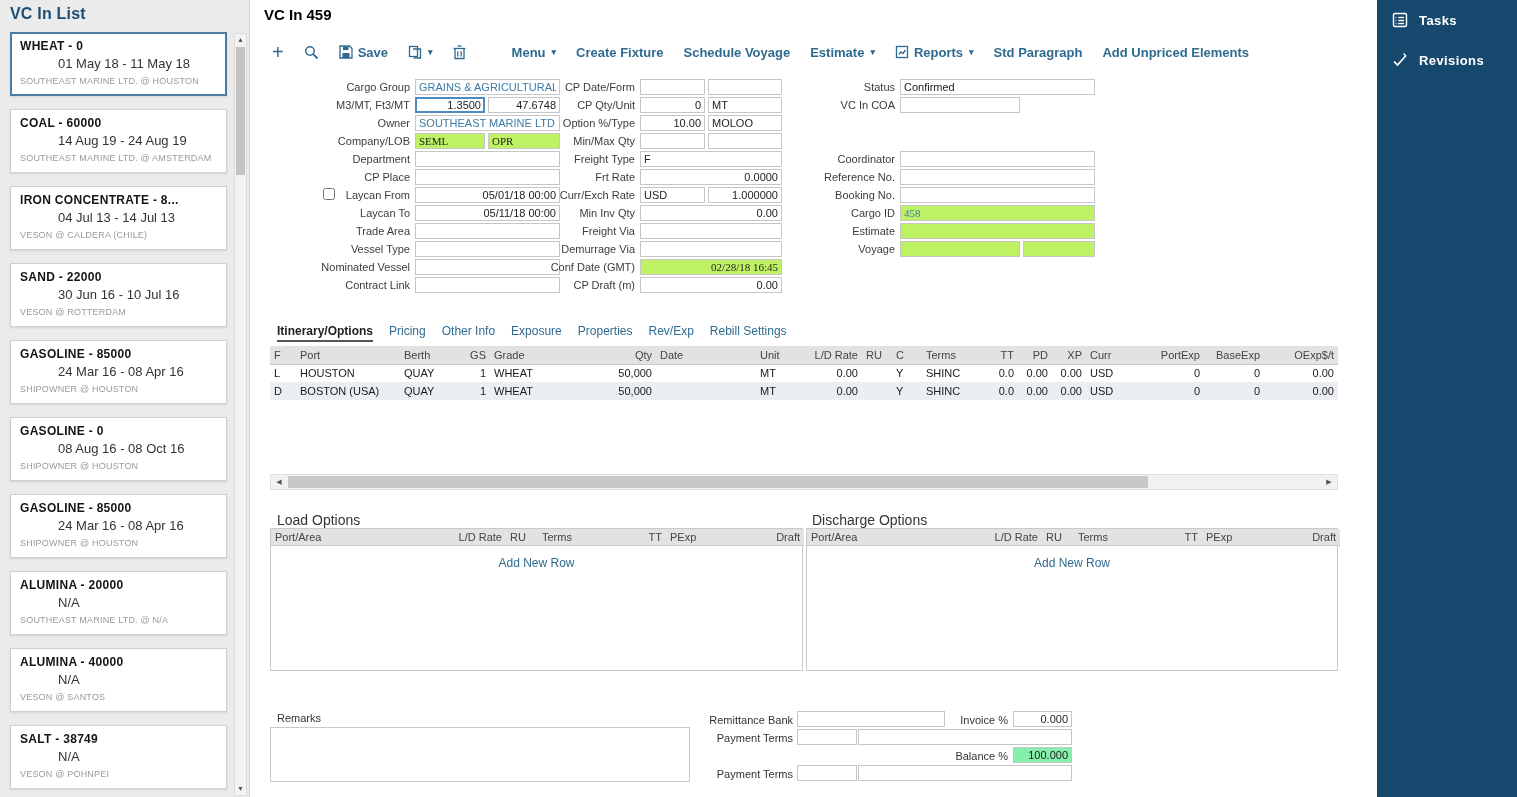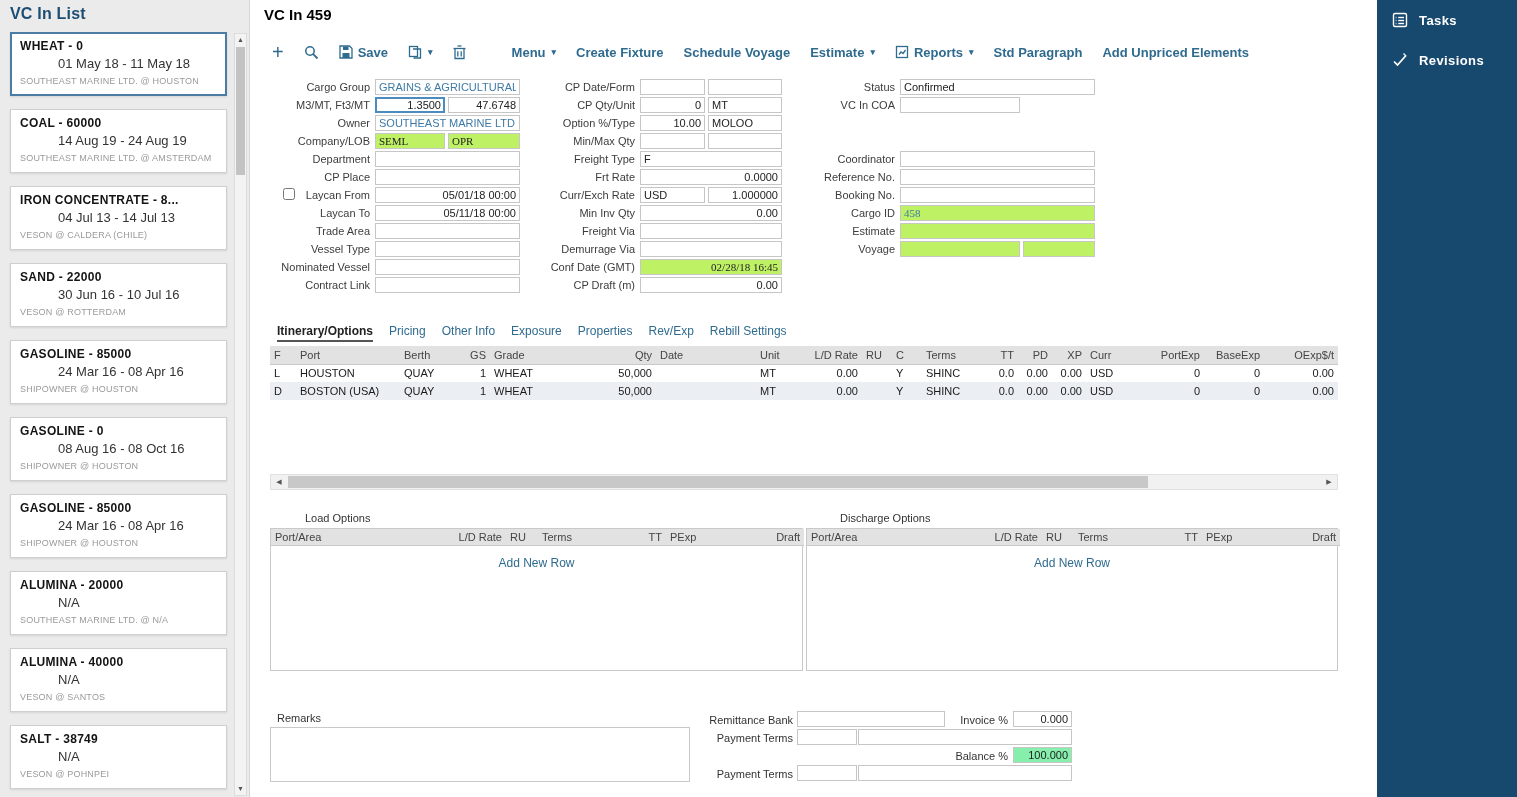--- a/index.html
+++ b/index.html
@@ -53,21 +53,21 @@
     color: #2f6b8f; font-family: "Liberation Sans", sans-serif;
     font-size: 13px; font-weight: bold; white-space: nowrap;
   }
   .tbtn svg { display: block; }
   .tbtn .plus-glyph { font-size: 20px; font-weight: normal; line-height: 14px; }
   .caret { font-size: 9px; margin-left: 1px; }
   .ml-lg { margin-left: 26px; }
 
   
   .fcol { position: absolute; top: 78px; }
-  .fcol1 { left: 0;   width: 273px; }
+  .fcol1 { left: 0;   width: 273px; padding-left: 40px; }
   .fcol2 { left: 285px; width: 252px; }
   .fcol3 { left: 540px; width: 310px; }
   .frow { display: flex; align-items: center; height: 18px; position: relative; }
   .flabel { flex: none; text-align: right; font-size: 11px; color: #3c3c3c; padding-right: 5px; white-space: nowrap; }
   .fcol1 .flabel { width: 125px; }
   .fcol2 .flabel { width: 105px; }
   .fcol3 .flabel { width: 110px; }
   .fields { display: flex; gap: 3px; flex: none; }
   .fcol1 .fields { width: 145px; }
   .fcol2 .fields { width: 142px; }
@@ -130,21 +130,21 @@
   .itin th:nth-child(19), .itin td:nth-child(19) { text-align: right; }
 
   
   .hscroll { position: absolute; top: 474px; left: 20px; width: 1068px; height: 16px; background: #f1f1f1; border: 1px solid #e0e0e0; }
   .hs-arrow { position: absolute; top: 0; bottom: 0; width: 16px; font-size: 7px; color: #555; display: flex; align-items: center; justify-content: center; cursor: pointer; }
   .hs-left { left: 0; }
   .hs-right { right: 0; }
   .hs-thumb { position: absolute; left: 17px; top: 1px; bottom: 1px; width: 860px; background: #c8c8c8; cursor: grab; }
 
   
-  .opt-label { position: absolute; top: 512px; font-size: 11px; color: #333; margin-left: 28px; }
+  .opt-label { position: absolute; top: 512px; font-size: 14px; color: #333; }
   .load-label { left: 27px; }
   .disch-label { left: 562px; }
   .opt-box { position: absolute; top: 528px; height: 143px; border: 1px solid #c9c9c9; background: #fff; }
   .load-box { left: 20px; width: 533px; }
   .disch-box { left: 556px; width: 532px; }
   .opt-table { width: 100%; border-collapse: collapse; table-layout: fixed; font-size: 11px; }
   .opt-table th {
     background: #e2e2e2; color: #444; font-weight: normal; text-align: left;
     padding: 1px 4px; height: 16px; border-bottom: 1px solid #c9c9c9; white-space: nowrap;
   }

